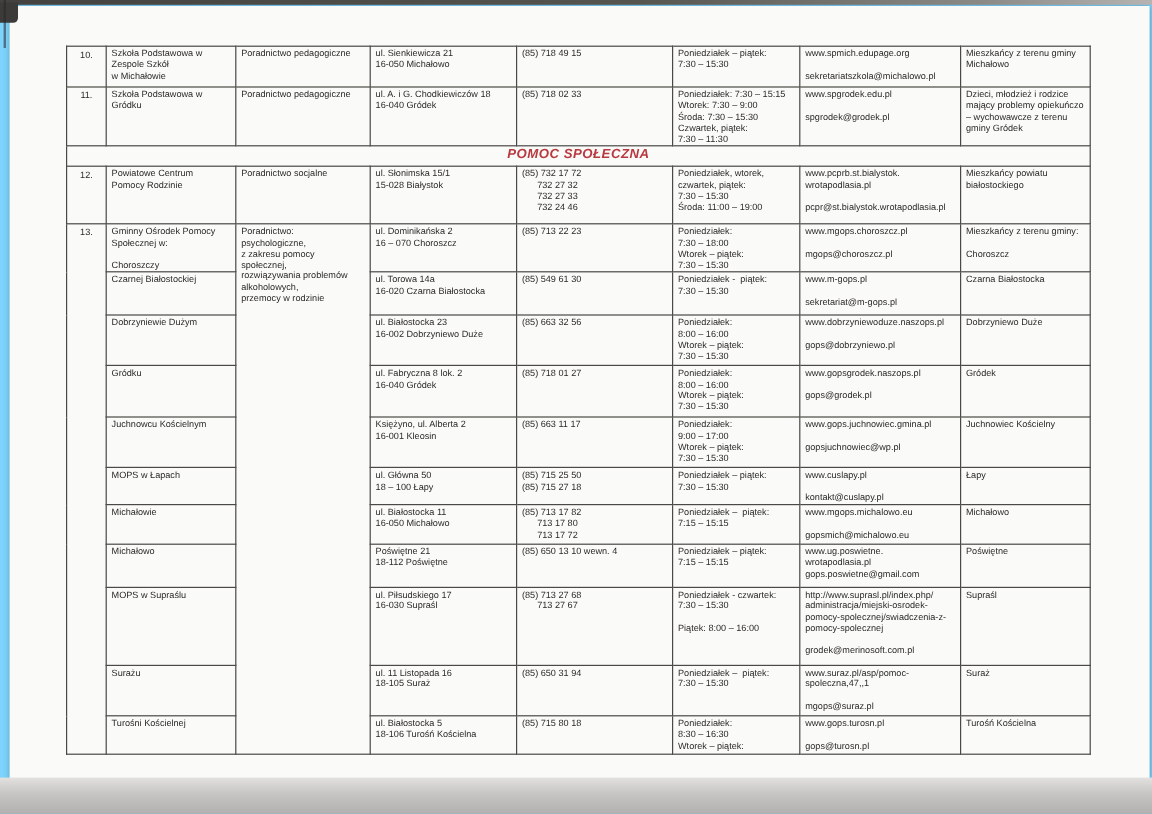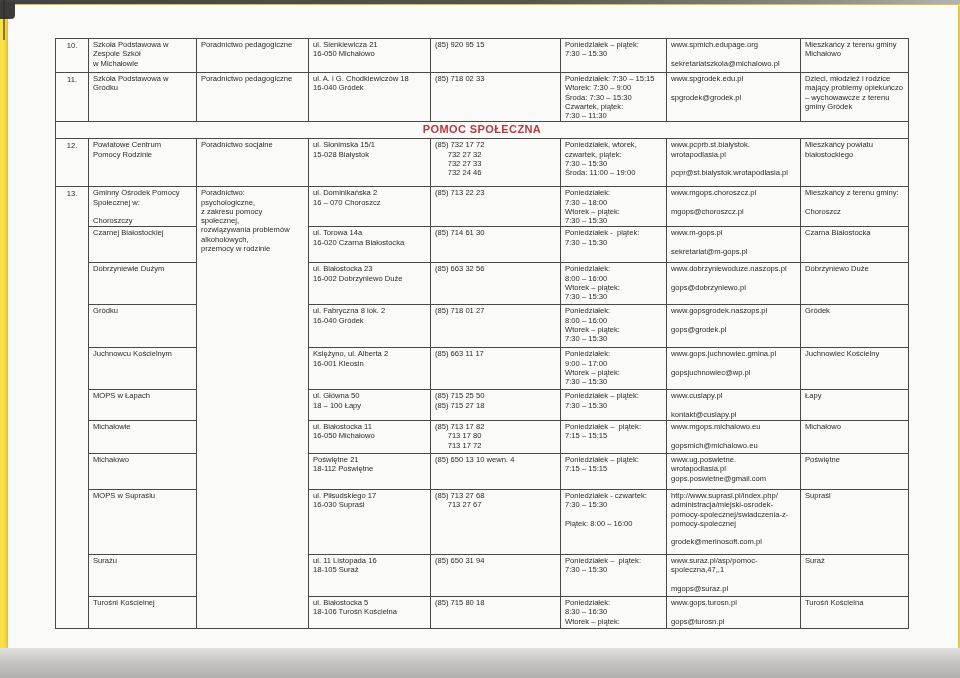--- a/index.html
+++ b/index.html
@@ -1,19 +1,19 @@
 <!DOCTYPE html>
 <html><head>
 <meta charset="utf-8">
 <style>
   * { margin:0; padding:0; box-sizing:border-box; }
   html,body { background:#9d9c9a; }
   .scan {
     position:relative; width:960px; height:678px;
-    background:#fde047; overflow:hidden;
+    background:#7dd3fc; overflow:hidden;
     font-family:"Liberation Sans", sans-serif;
   }
   .paper {
     position:absolute; left:8px; top:5px; right:2px; height:645px;
     background:#fafaf8;
     box-shadow:0 0 5px rgba(0,0,0,0.30);
   }
   .top-edge {
     position:absolute; top:0; left:0; width:100%; height:4px;
     background:linear-gradient(90deg,#434240 0%, #55544f 55%, #8a8986 85%, #b5b4b2 100%);
@@ -40,20 +40,21 @@
     vertical-align:top;
     padding:1px 3px 1px 4px;
     white-space:pre-wrap;
     overflow-wrap:break-word;
   }
   .doc-table td.c-no { text-align:center; padding:2px 1px 1px 1px; }
   .doc-table td.section {
     text-align:center; font-weight:bold; font-size:11px;
     letter-spacing:0.4px; color:#b8393f; padding:1px;
     line-height:1.25;
+    font-style:italic;
   }
 </style>
 </head>
 <body>
 
 <div class="scan">
   <div class="paper"></div>
   <div class="top-edge"></div>
   <div class="corner-blob"></div>
   <div class="left-edge"></div>
@@ -73,21 +74,21 @@
 
     <tbody>
         <tr style="height:34px">
       <td class="c-no">10.</td>
       <td>Szkoła Podstawowa w
 Zespole Szkół
 w Michałowie</td>
       <td>Poradnictwo pedagogiczne</td>
       <td>ul. Sienkiewicza 21
 16-050 Michałowo</td>
-      <td>(85) 920 95 15</td>
+      <td>(85) 718 49 15</td>
       <td>Poniedziałek – piątek:
 7:30 – 15:30</td>
       <td>www.spmich.edupage.org
 
 sekretariatszkola@michalowo.pl</td>
       <td>Mieszkańcy z terenu gminy
 Michałowo</td>
     </tr>
 
     <tr style="height:46px">
@@ -163,21 +164,21 @@
 
 mgops@choroszcz.pl</td>
       <td>Mieszkańcy z terenu gminy:
 
 Choroszcz</td>
     </tr>
     <tr style="height:36px">
       <td>Czarnej Białostockiej</td>
       <td>ul. Torowa 14a
 16-020 Czarna Białostocka</td>
-      <td>(85) 714 61 30</td>
+      <td>(85) 549 61 30</td>
       <td>Poniedziałek -  piątek:
 7:30 – 15:30</td>
       <td>www.m-gops.pl
 
 sekretariat@m-gops.pl</td>
       <td>Czarna Białostocka</td>
     </tr>
     <tr style="height:42px">
       <td>Dobrzyniewie Dużym</td>
       <td>ul. Białostocka 23

